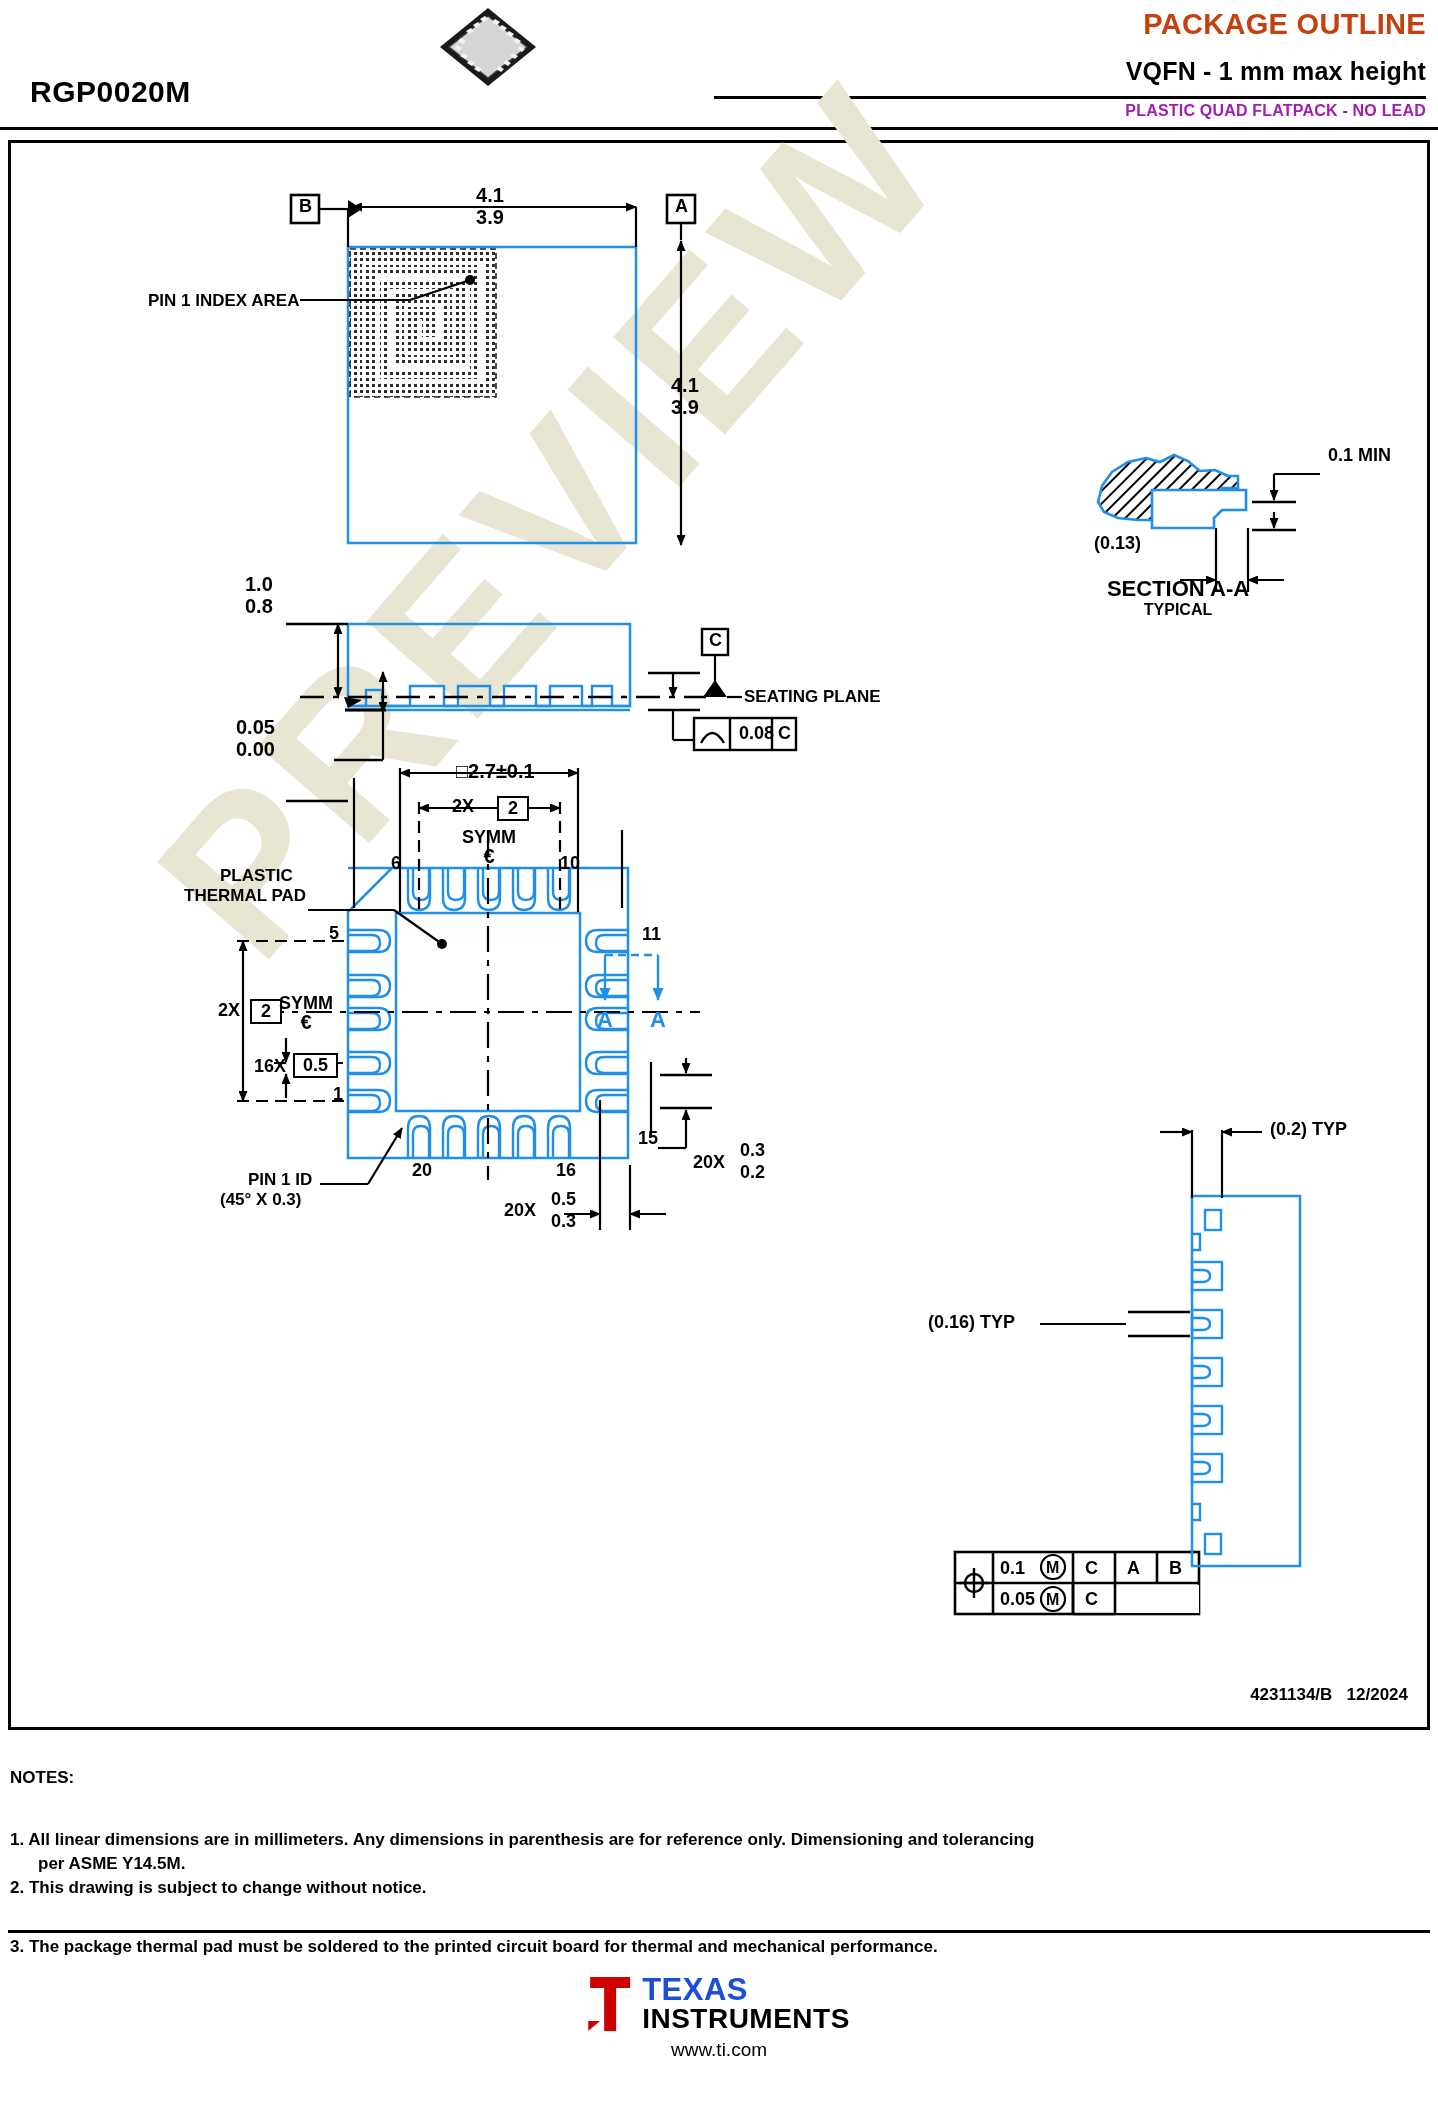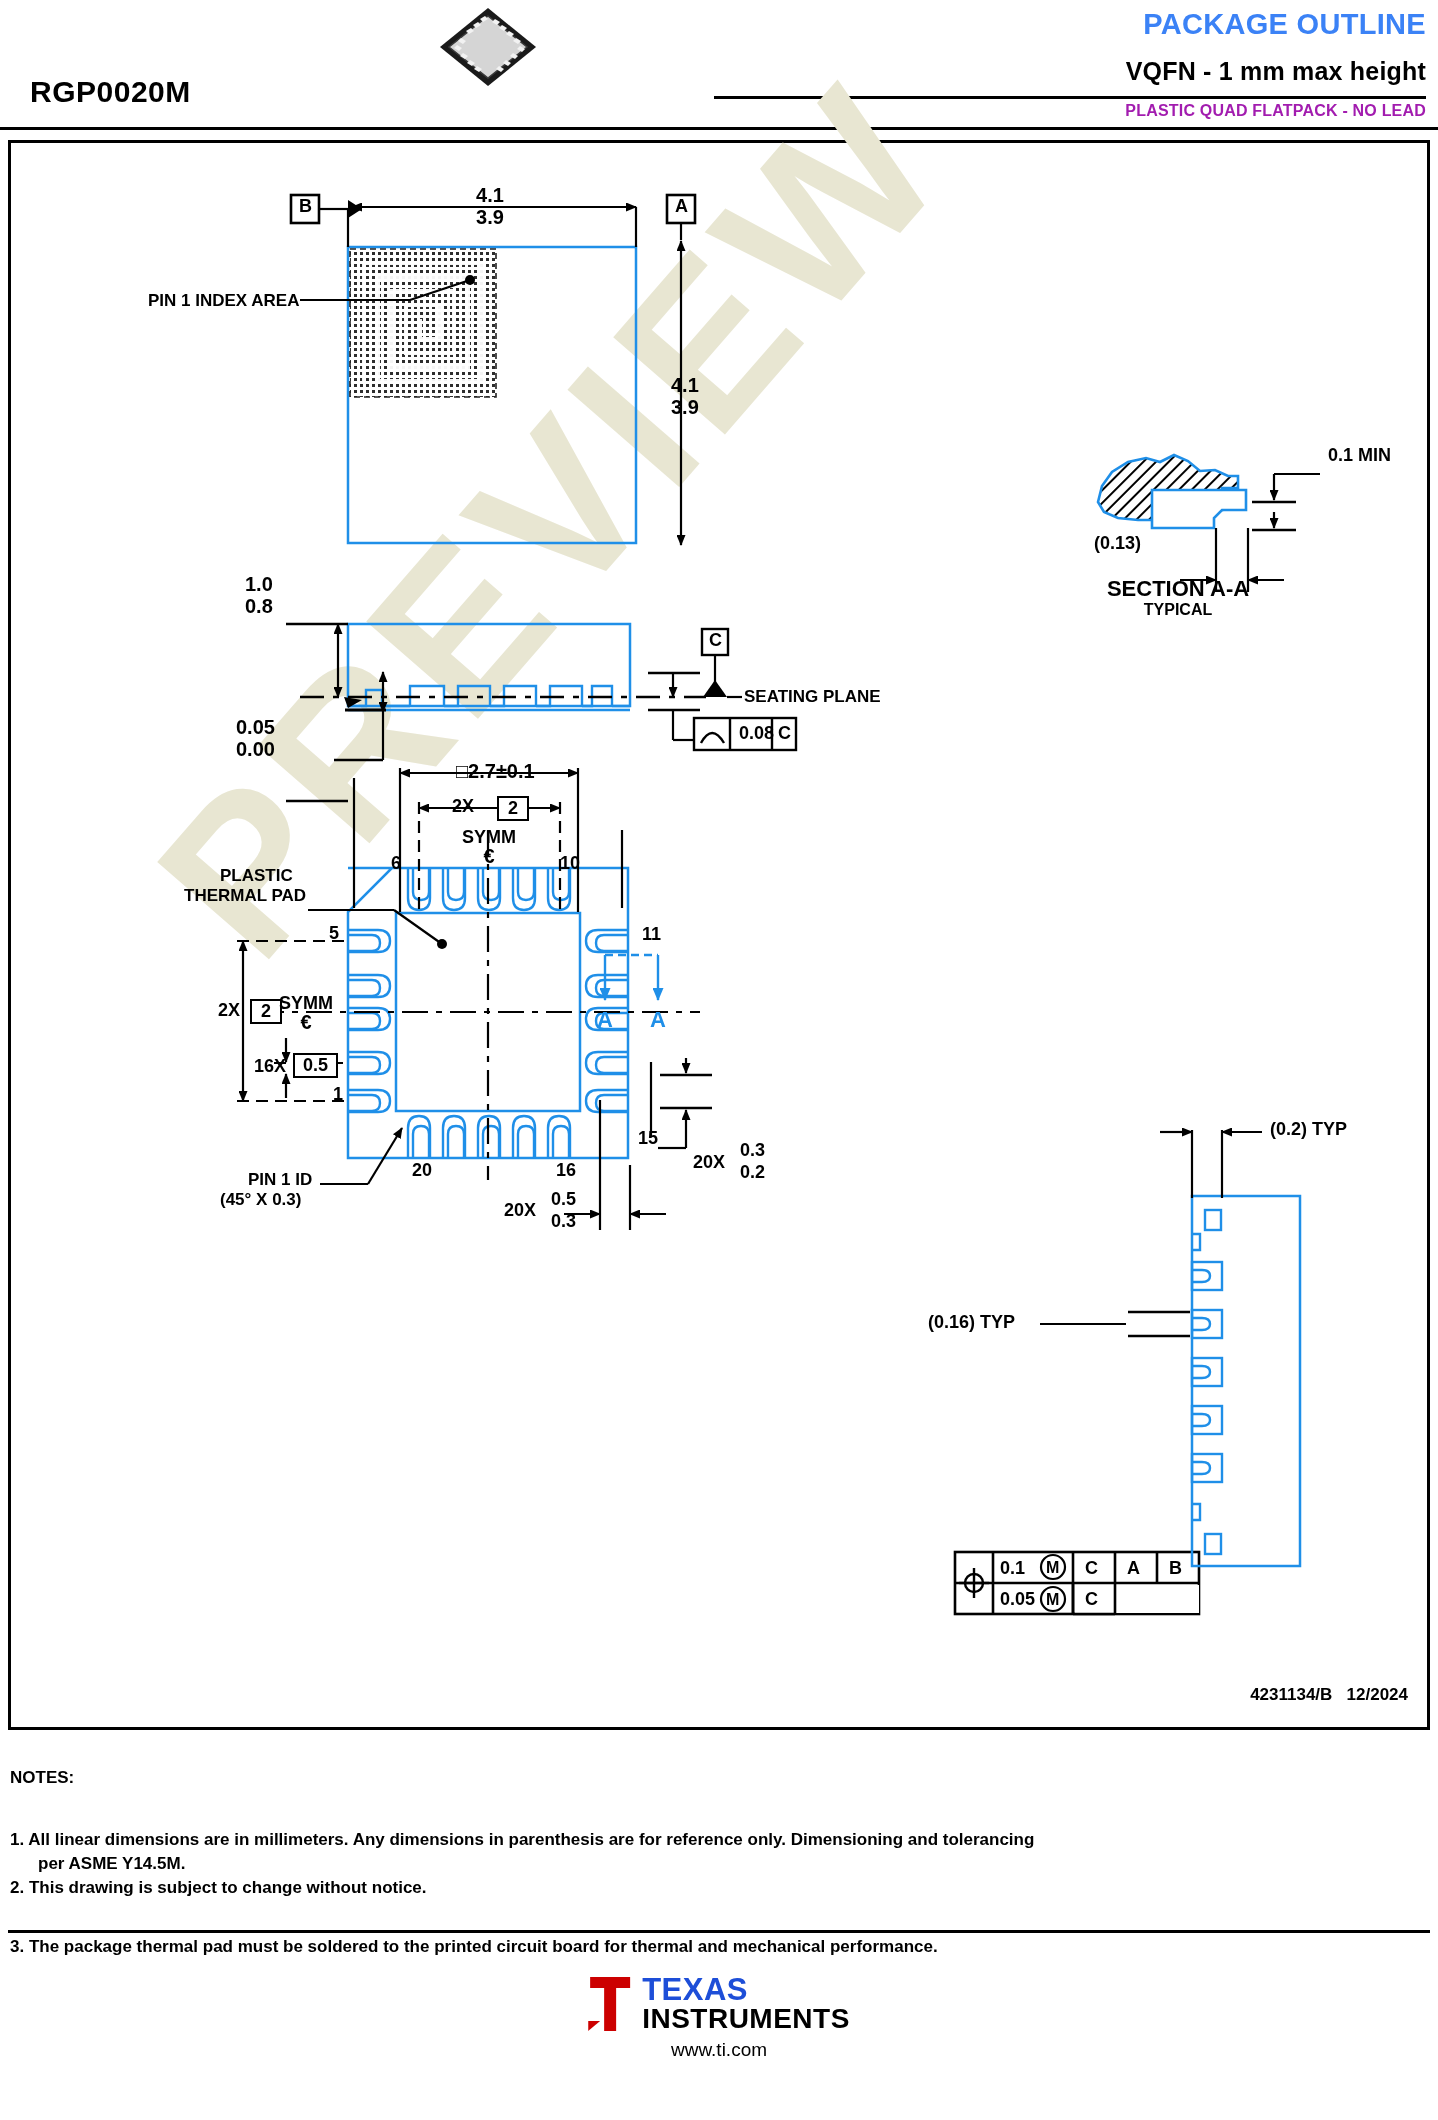--- a/index.html
+++ b/index.html
@@ -18,21 +18,21 @@
 
   
   #header { position: absolute; left: 0; top: 0; width: 1438px; height: 135px; }
   #pkg-name {
     position: absolute; left: 30px; top: 75px;
     font-size: 30px; font-weight: bold; color: #000;
     letter-spacing: 0.5px;
   }
   #title-main {
     position: absolute; right: 12px; top: 8px;
-    font-size: 29px; font-weight: bold; color: #3b82f6;
+    font-size: 29px; font-weight: bold; color: #c2410c;
     letter-spacing: 0.3px;
   }
   #title-sub {
     position: absolute; right: 12px; top: 57px;
     font-size: 25px; font-weight: bold; color: #000;
     letter-spacing: 0.2px;
   }
   #title-rule {
     position: absolute; right: 12px; top: 96px; width: 712px; height: 3px;
     background: #000;

